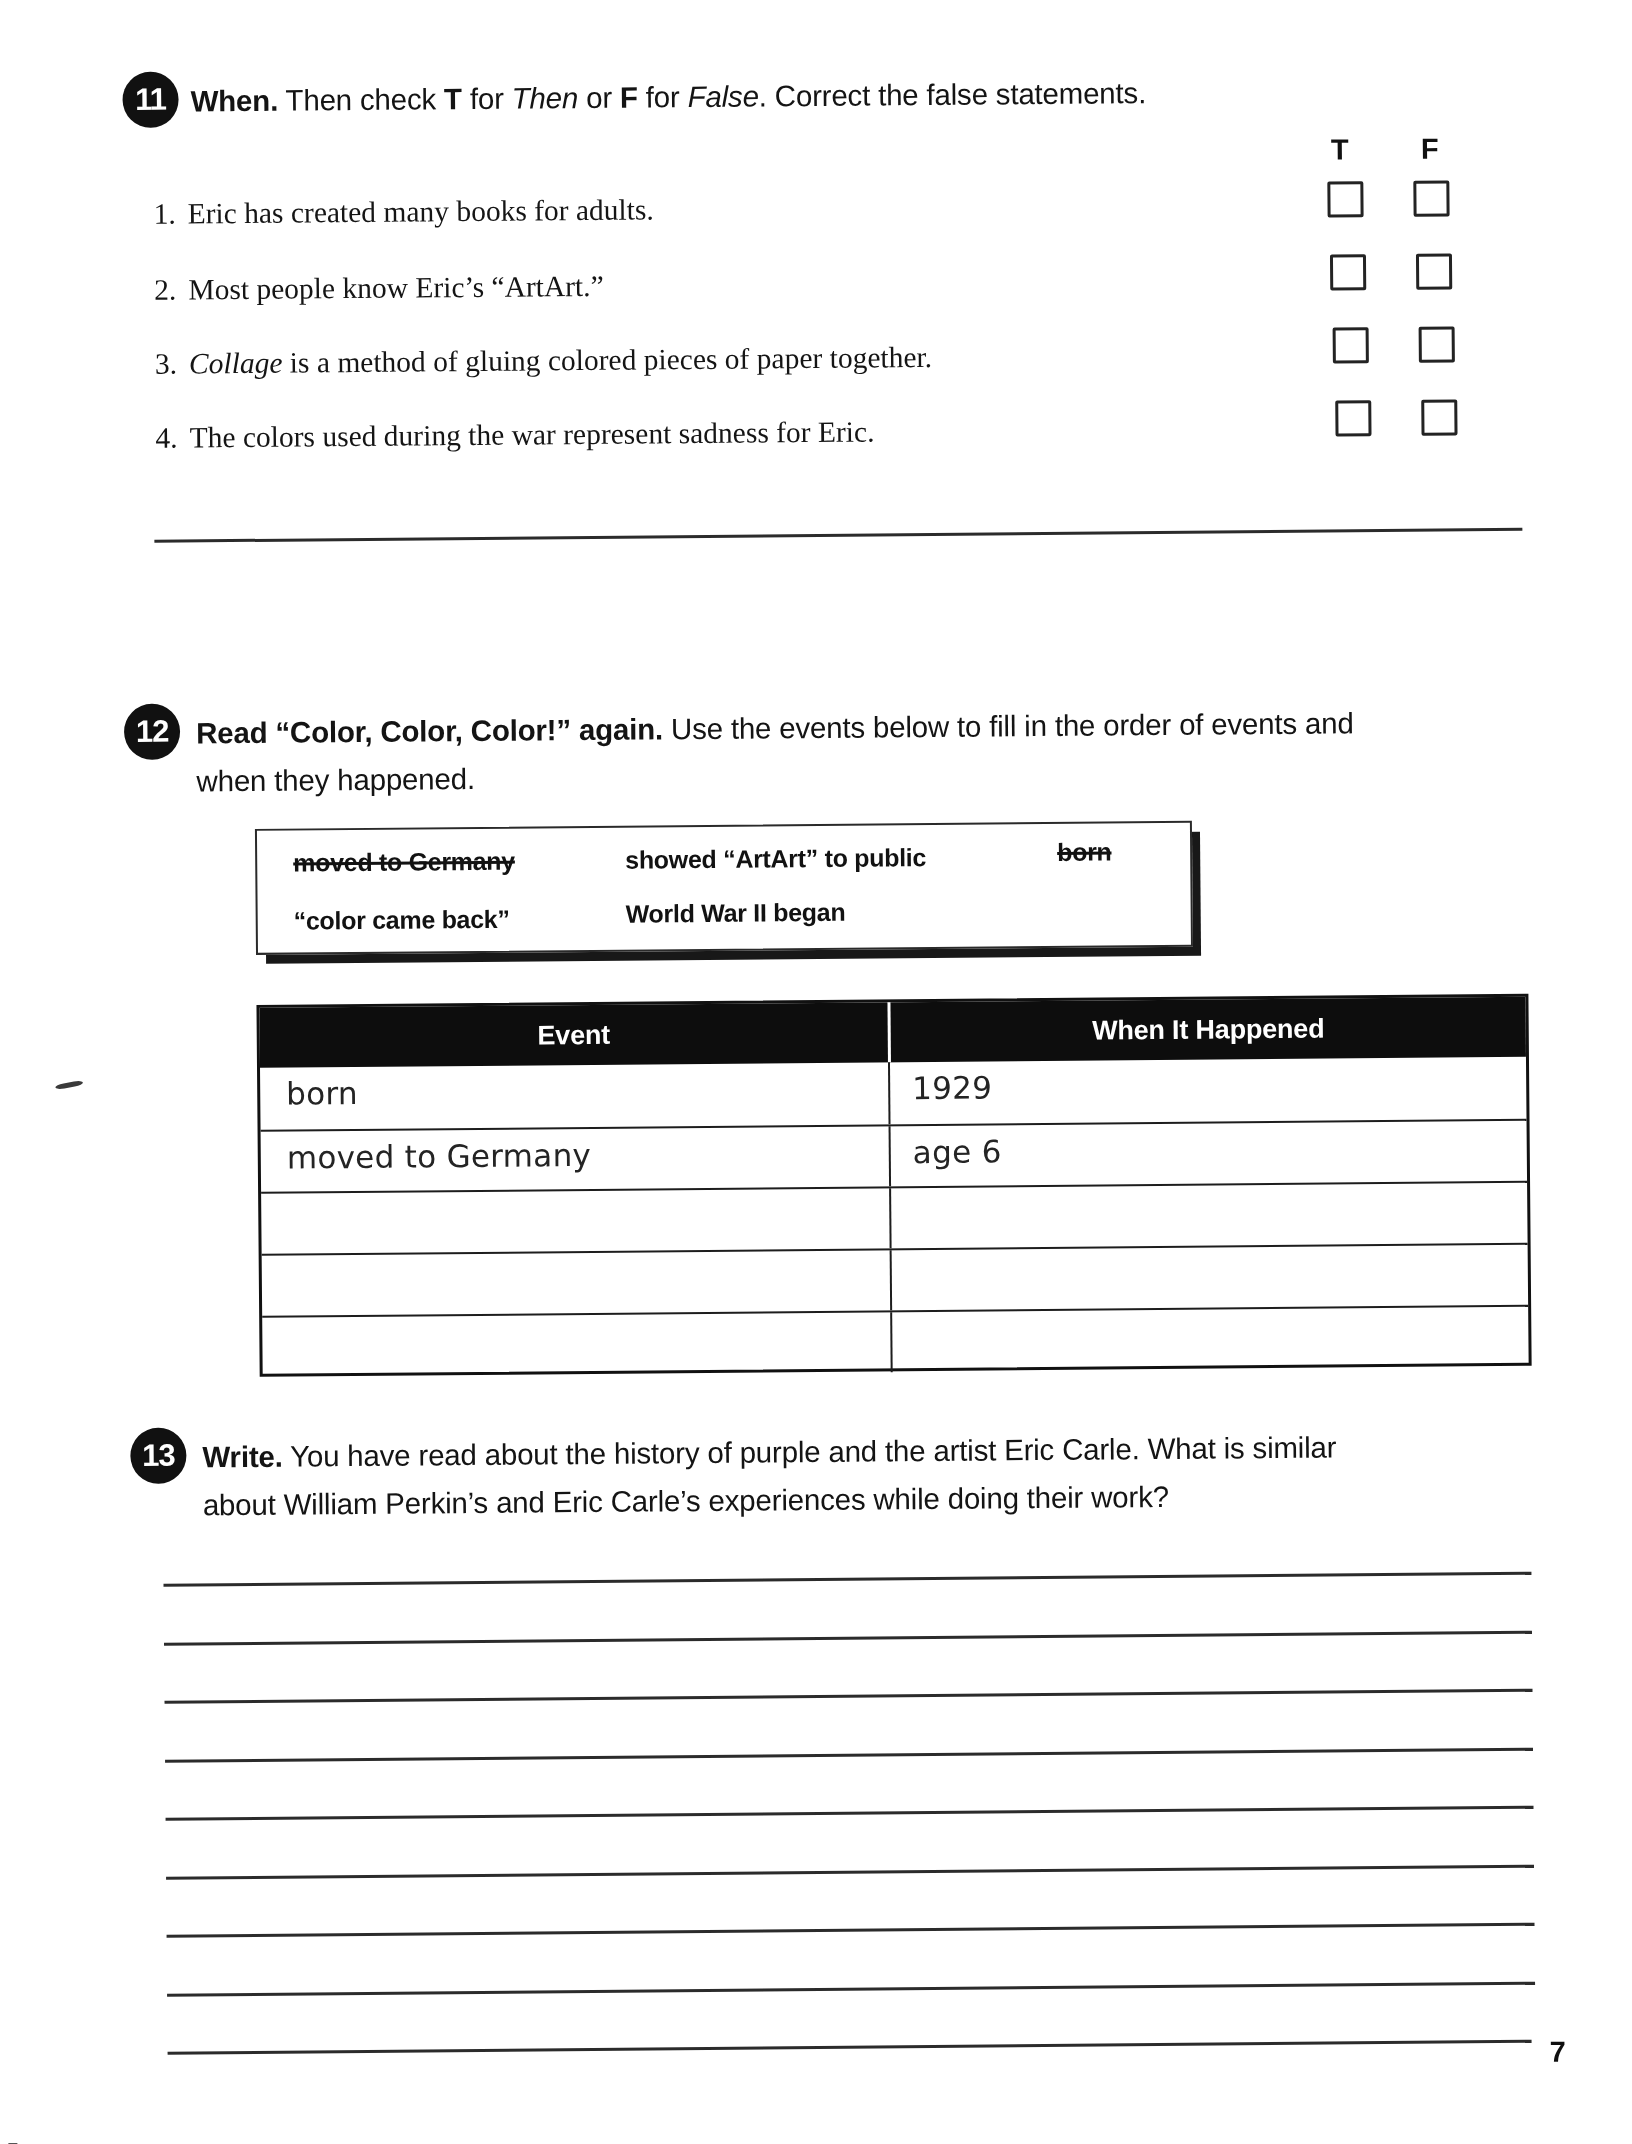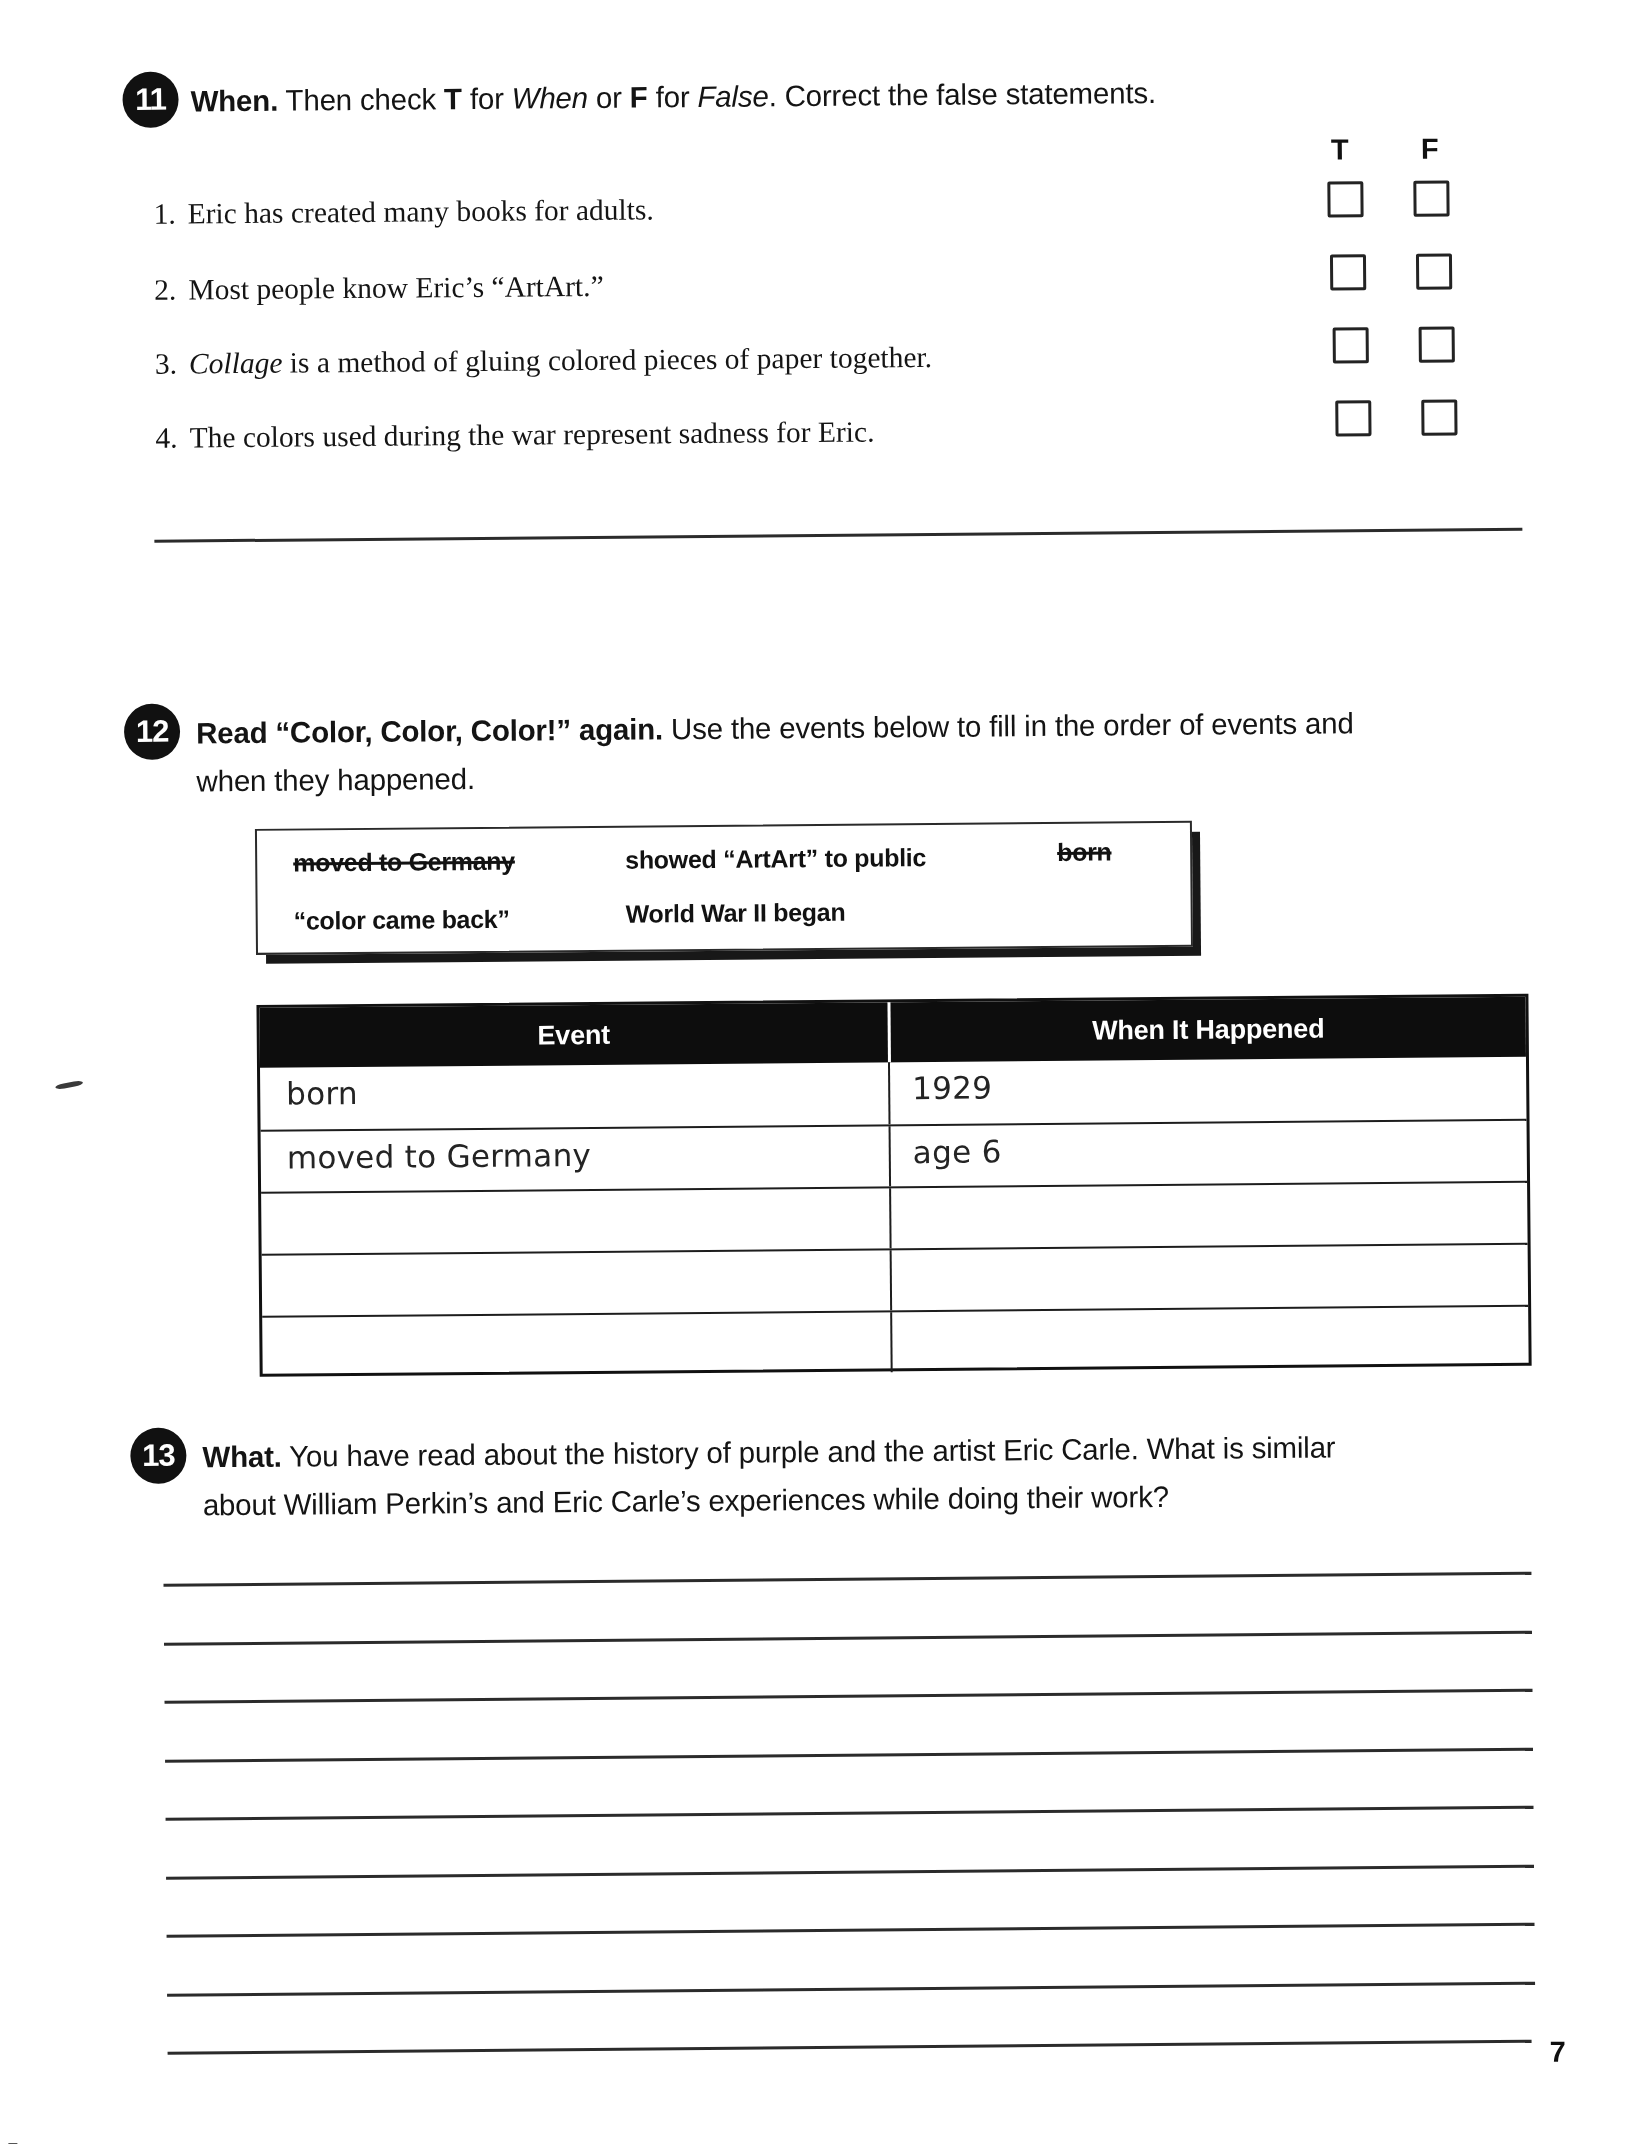--- a/index.html
+++ b/index.html
@@ -97,21 +97,21 @@
 </head>
 <body>
 
 <div class="page">
 
   <div class="badge" style="left:132px; top:66px;">
     <span>11</span>
   </div>
 
   <div class="instr" style="top:72px;">
-    <span class="b">When.</span><span> Then check </span><span class="b">T</span><span> for </span><span class="i">When</span><span> or </span><span class="b">F</span><span> for </span><span class="i">False</span><span>. Correct the false statements.</span>
+    <span class="b">When.</span><span> Then check </span><span class="b">T</span><span> for </span><span class="i">Then</span><span> or </span><span class="b">F</span><span> for </span><span class="i">False</span><span>. Correct the false statements.</span>
   </div>
 
   <div class="tf-label" style="left:1340px; top:138px;">T</div>
   <div class="tf-label" style="left:1430px; top:138px;">F</div>
 
   <div class="statement" style="top:192px;">
     <span class="num">1.</span><span class="i"></span><span>Eric has created many books for adults.</span>
   </div>
   <div class="cbx" style="left:1336px; top:186px;"></div>
   <div class="cbx" style="left:1422px; top:186px;"></div>
@@ -178,21 +178,21 @@
       <div class="c1 hand"></div>
       <div class="c2 hand"></div>
     </div>
   </div>
 
   <div class="badge" style="left:128px; top:1422px;">
     <span>13</span>
   </div>
 
   <div class="instr" style="top:1428px;">
-    <span class="b">What.</span><span> You have read about the history of purple and the artist Eric Carle. What is similar</span><br>
+    <span class="b">Write.</span><span> You have read about the history of purple and the artist Eric Carle. What is similar</span><br>
     <span>about William Perkin’s and Eric Carle’s experiences while doing their work?</span>
   </div>
 
   <div class="rule" style="top:1578px;"></div>
   <div class="rule" style="top:1637px;"></div>
   <div class="rule" style="top:1695px;"></div>
   <div class="rule" style="top:1754px;"></div>
   <div class="rule" style="top:1812px;"></div>
   <div class="rule" style="top:1871px;"></div>
   <div class="rule" style="top:1929px;"></div>

